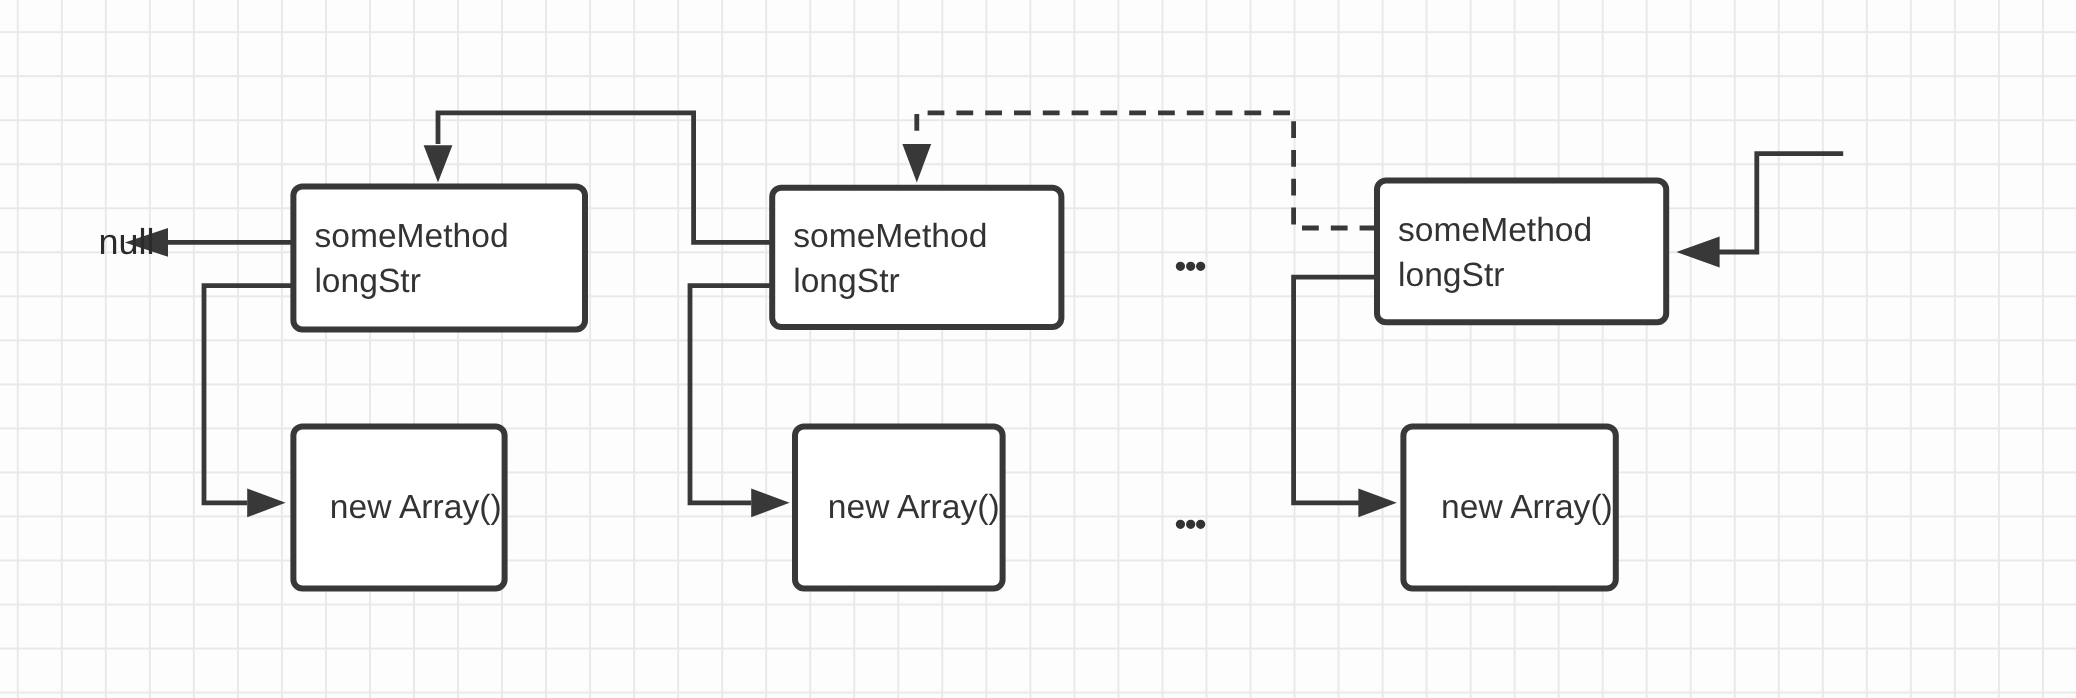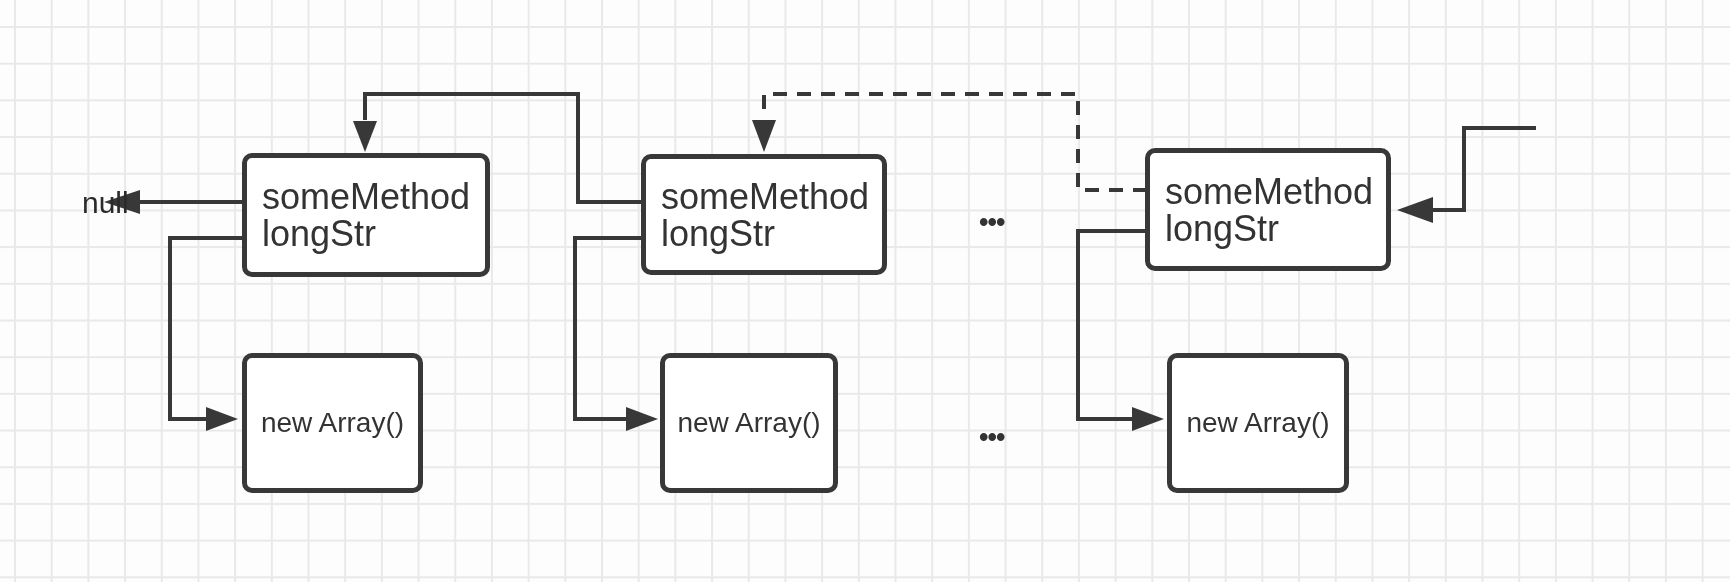--- a/index.html
+++ b/index.html
@@ -34,26 +34,26 @@
     border:5px solid #383838;
     border-radius:10px;
     color:#333;
     display:flex;
   }
   .node{
     flex-direction:column;
     justify-content:center;
     align-items:flex-start;
     padding-left:15px;
-    font-size:36px;
+    font-size:28px;
     line-height:37px;
   }
   .arraybox{
     align-items:center;
-    justify-content:center;
+    justify-content:flex-end;
     font-size:28px;
   }
   #node1{left:242px;top:153px;width:248px;height:124px;}
   #node2{left:641px;top:154px;width:246px;height:121px;}
   #node3{left:1145px;top:148px;width:246px;height:123px;}
   #array1{left:242px;top:353px;width:181px;height:140px;}
   #array2{left:660px;top:353px;width:178px;height:140px;}
   #array3{left:1167px;top:353px;width:182px;height:140px;}
   .floating-label{
     position:absolute;

